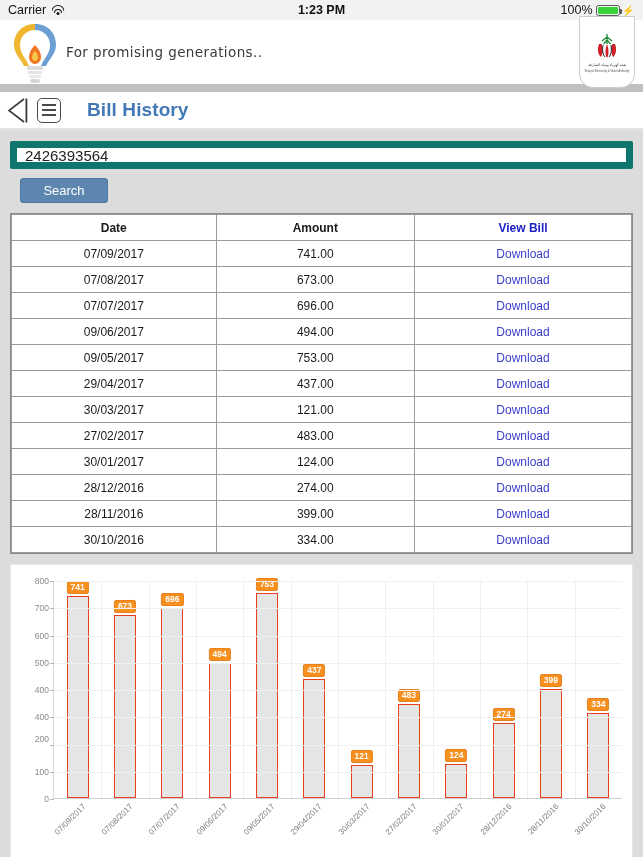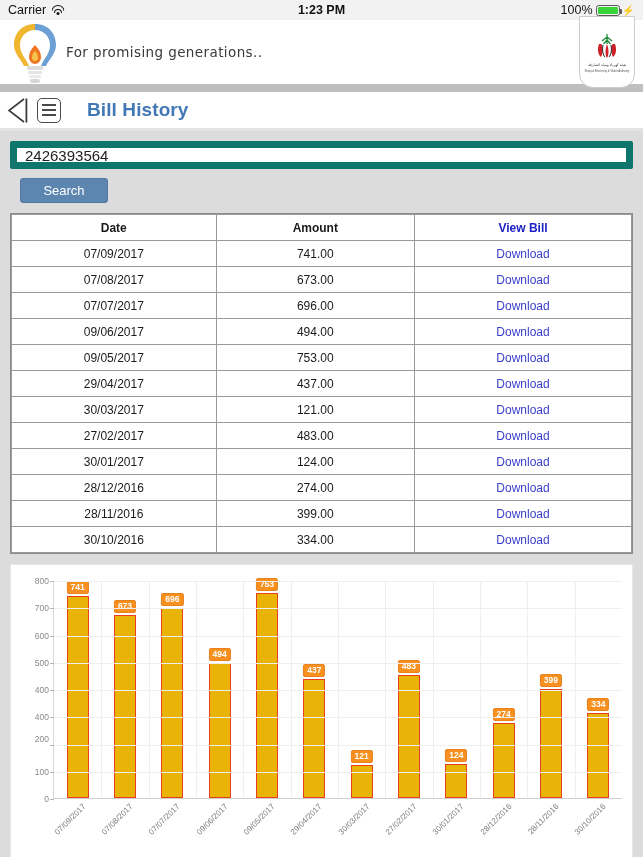--- a/index.html
+++ b/index.html
@@ -104,21 +104,21 @@
   .ylab{
     position:absolute; right:100%; margin-right:5px; transform:translateY(-50%);
     font-size:8.5px; color:#8a8a8a; white-space:nowrap;
   }
   .ytick{ position:absolute; right:100%; width:4px; height:1px; background:#b5b5b5; }
   .hgrid{ position:absolute; left:0; right:0; height:1px; background:#efefef; }
   .vgrid{ position:absolute; top:0; bottom:0; width:1px; background:#efefef; }
   .bars{ position:absolute; left:0; right:0; bottom:0; top:0; display:flex; }
   .barslot{ flex:1; position:relative; display:flex; justify-content:center; align-items:flex-end; }
   .bar{
-    width:22px; background:#eab308; border:1.6px solid #e8401c;
+    width:22px; background:#e5e5e5; border:1.6px solid #e8401c;
     position:relative;
   }
   .vtag{
     position:absolute; bottom:100%; left:50%; transform:translate(-50%,-3px);
     background:#f7901e; border:1px solid #e8801c; color:#ffffff;
     font-size:8.5px; font-weight:bold; padding:1px 3px; border-radius:2px;
     white-space:nowrap; line-height:1.05;
   }
   .xlab{
     position:absolute; top:calc(100% + 4px); left:50%;
@@ -316,21 +316,21 @@
           </div>
           <div class="xlab">29/04/2017</div>
         </div>
         <div class="barslot">
           <div class="bar" style="height: 32.9725px;">
             <div class="vtag">121</div>
           </div>
           <div class="xlab">30/03/2017</div>
         </div>
         <div class="barslot">
-          <div class="bar" style="height: 123px;">
+          <div class="bar" style="height: 94px;">
             <div class="vtag">483</div>
           </div>
           <div class="xlab">27/02/2017</div>
         </div>
         <div class="barslot">
           <div class="bar" style="height: 33.79px;">
             <div class="vtag">124</div>
           </div>
           <div class="xlab">30/01/2017</div>
         </div>

